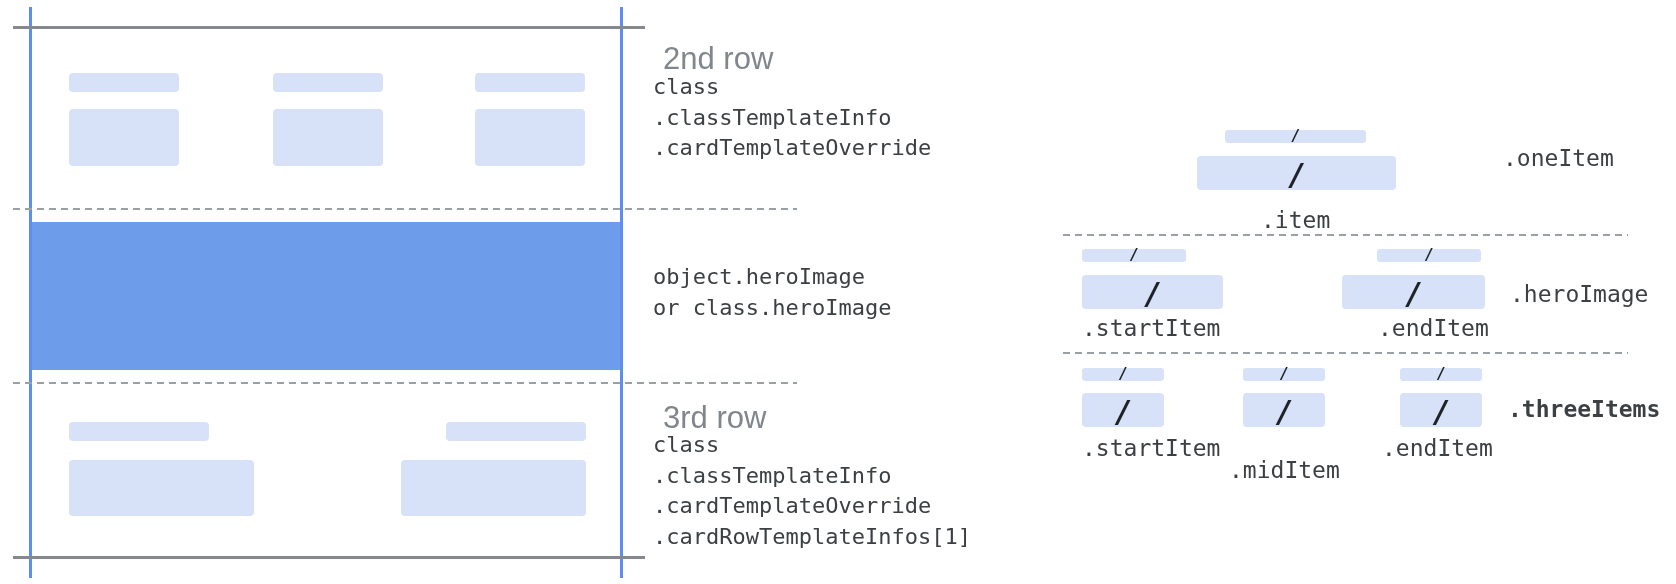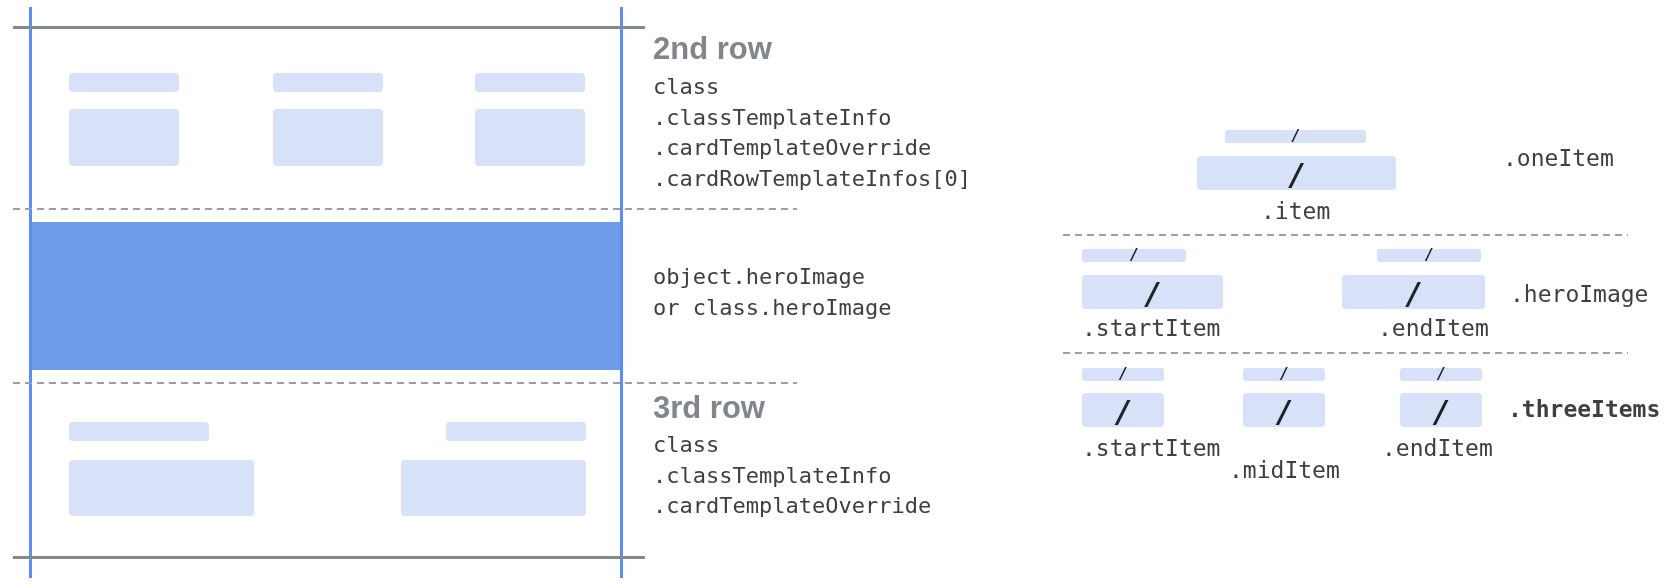--- a/index.html
+++ b/index.html
@@ -4,22 +4,22 @@
 <style>
   html,body{margin:0;padding:0;background:#fff;}
   .stage{position:relative;width:1676px;height:584px;background:#ffffff;overflow:hidden;
          font-family:"DejaVu Sans Mono","Liberation Mono",monospace;}
   .vline{position:absolute;top:7px;width:3px;height:571px;background:#5c8ef2;}
   .hline{position:absolute;left:13px;width:632px;height:3px;background:#85898d;}
   .ph{position:absolute;background:#d7e2f8;border-radius:4px;}
   .hero{position:absolute;left:32px;top:222px;width:588px;height:148px;background:#6d9ceb;}
   .dash{position:absolute;height:2px;
         background:repeating-linear-gradient(to right,#9aa0a6 0 7px,transparent 7px 12px);}
-  .rowhead{position:absolute;margin:0;font-family:"Liberation Sans",sans-serif;
-           font-size:31px;font-weight:700;color:#80868b;line-height:36px;white-space:nowrap;}
+  .rowhead{position:absolute;margin:10px;font-family:"Liberation Sans",sans-serif;
+           font-size:31px;font-weight:400;color:#80868b;line-height:36px;white-space:nowrap;}
   .code{position:absolute;font-size:22px;line-height:30.5px;color:#3c4043;white-space:nowrap;}
   .mono{position:absolute;font-size:23px;line-height:23px;color:#3c4043;white-space:nowrap;}
   .bar{position:absolute;background:#d7e2f8;display:flex;align-items:center;justify-content:center;}
   .bar.sm{height:13px;border-radius:3px;}
   .bar.lg{height:34px;border-radius:4px;}
   .slash{font-family:"DejaVu Sans","Liberation Sans",sans-serif;font-style:italic;font-weight:700;
          color:#1f2327;line-height:1;}
   .slash.sm{font-size:15px;}
   .slash.lg{font-size:30px;transform:translateY(2px);}
 </style>
@@ -48,43 +48,43 @@
   <div class="ph" style="left:69px;top:422px;width:140px;height:19px;"></div>
   <div class="ph" style="left:69px;top:460px;width:185px;height:56px;"></div>
   <div class="ph" style="left:446px;top:422px;width:140px;height:19px;"></div>
   <div class="ph" style="left:401px;top:460px;width:185px;height:56px;"></div>
 
   <h2 class="rowhead" style="left:653px;top:31px;">2nd row</h2>
   <div class="code" style="left:653px;top:72px;">
     <div>class</div>
     <div>.classTemplateInfo</div>
     <div>.cardTemplateOverride</div>
-    <div>.cardRowTemplateInfos[0]</div>
   </div>
 
   <div class="code" style="left:653px;top:262px;">
     <div>object.heroImage</div>
     <div>or class.heroImage</div>
   </div>
 
   <h2 class="rowhead" style="left:653px;top:390px;text-align:right;">3rd row</h2>
   <div class="code" style="left:653px;top:430px;">
     <div>class</div>
     <div>.classTemplateInfo</div>
     <div>.cardTemplateOverride</div>
+    <div>.cardRowTemplateInfos[1]</div>
   </div>
 
   <div class="bar sm" style="left:1225px;top:130px;width:141px;">
     <span class="slash sm">/</span>
   </div>
   <div class="bar lg" style="left:1197px;top:156px;width:199px;">
     <span class="slash lg">/</span>
   </div>
   <div class="mono" style="left:1503px;top:147px;">.oneItem</div>
-  <div class="mono" style="left:1261px;top:200px;">.item</div>
+  <div class="mono" style="left:1261px;top:209px;">.item</div>
 
   <div class="dash" style="left:1063px;top:234px;width:565px;"></div>
 
   <div class="bar sm" style="left:1082px;top:249px;width:104px;">
     <span class="slash sm">/</span>
   </div>
   <div class="bar lg" style="left:1082px;top:275px;width:141px;">
     <span class="slash lg">/</span>
   </div>
   <div class="bar sm" style="left:1377px;top:249px;width:104px;">

